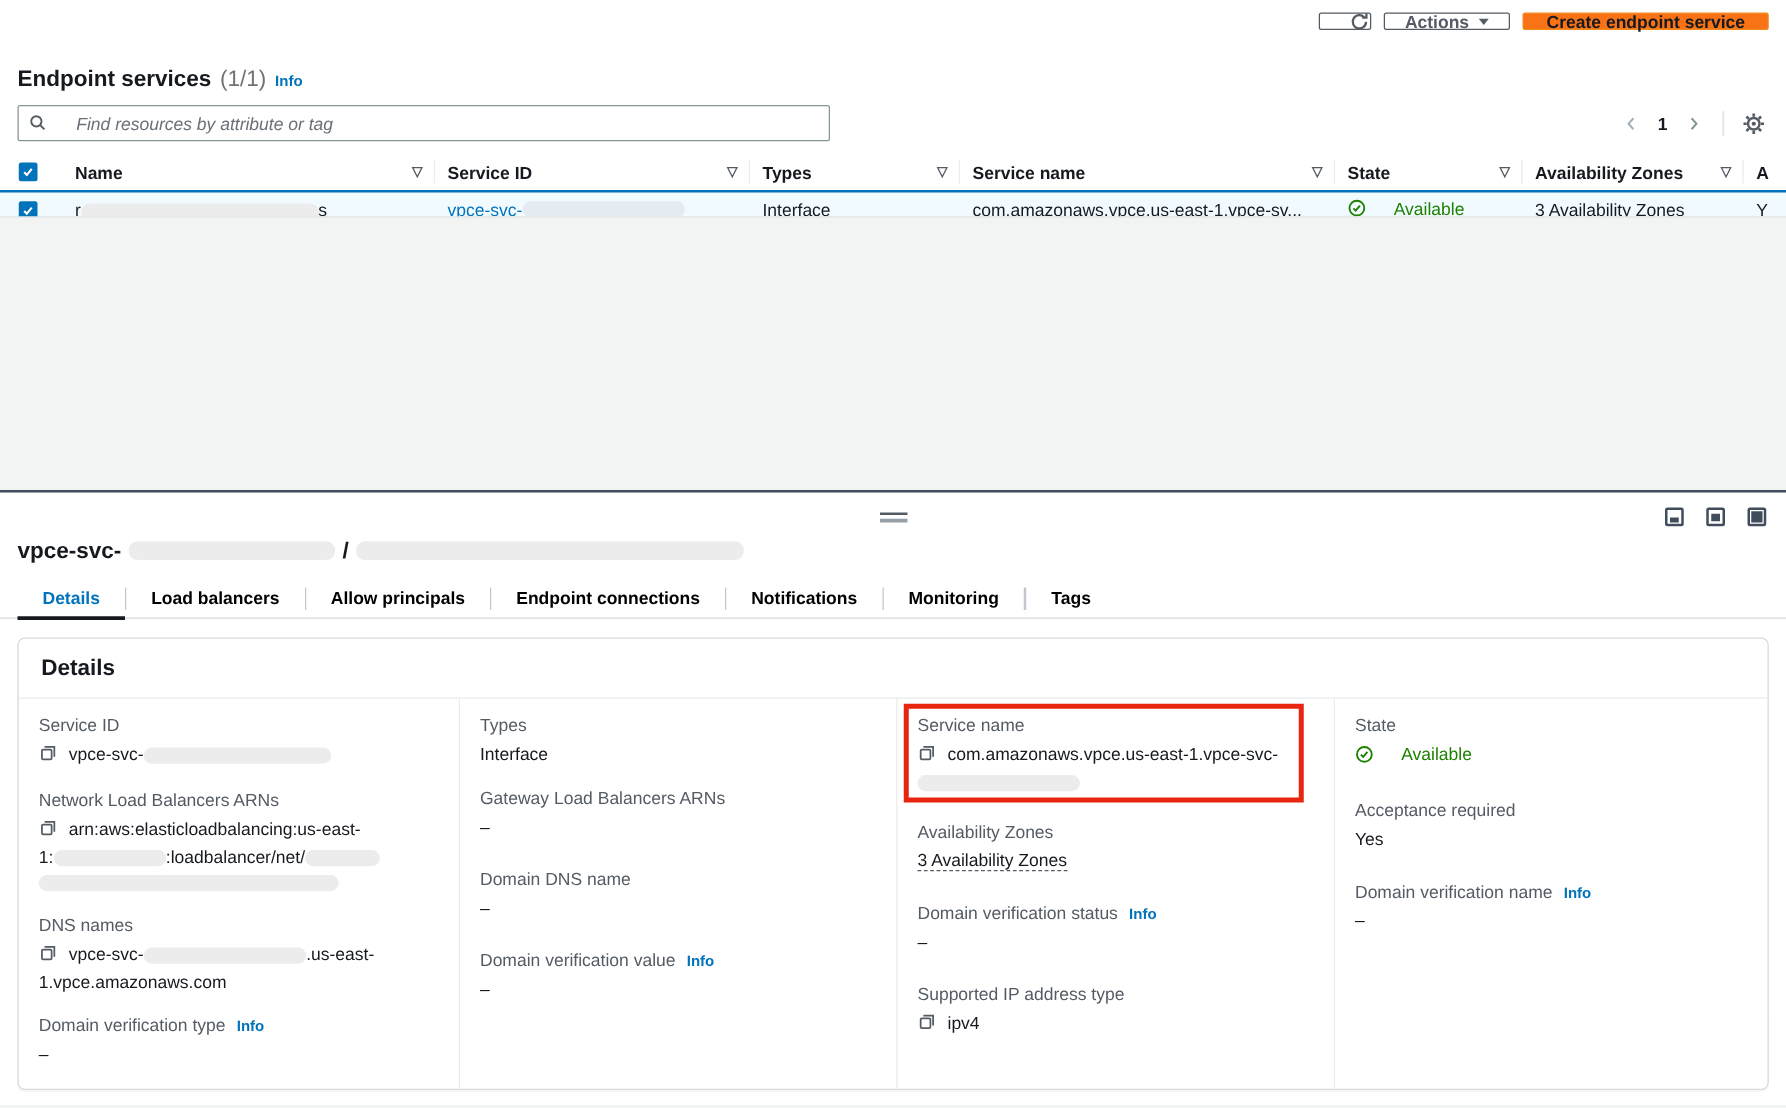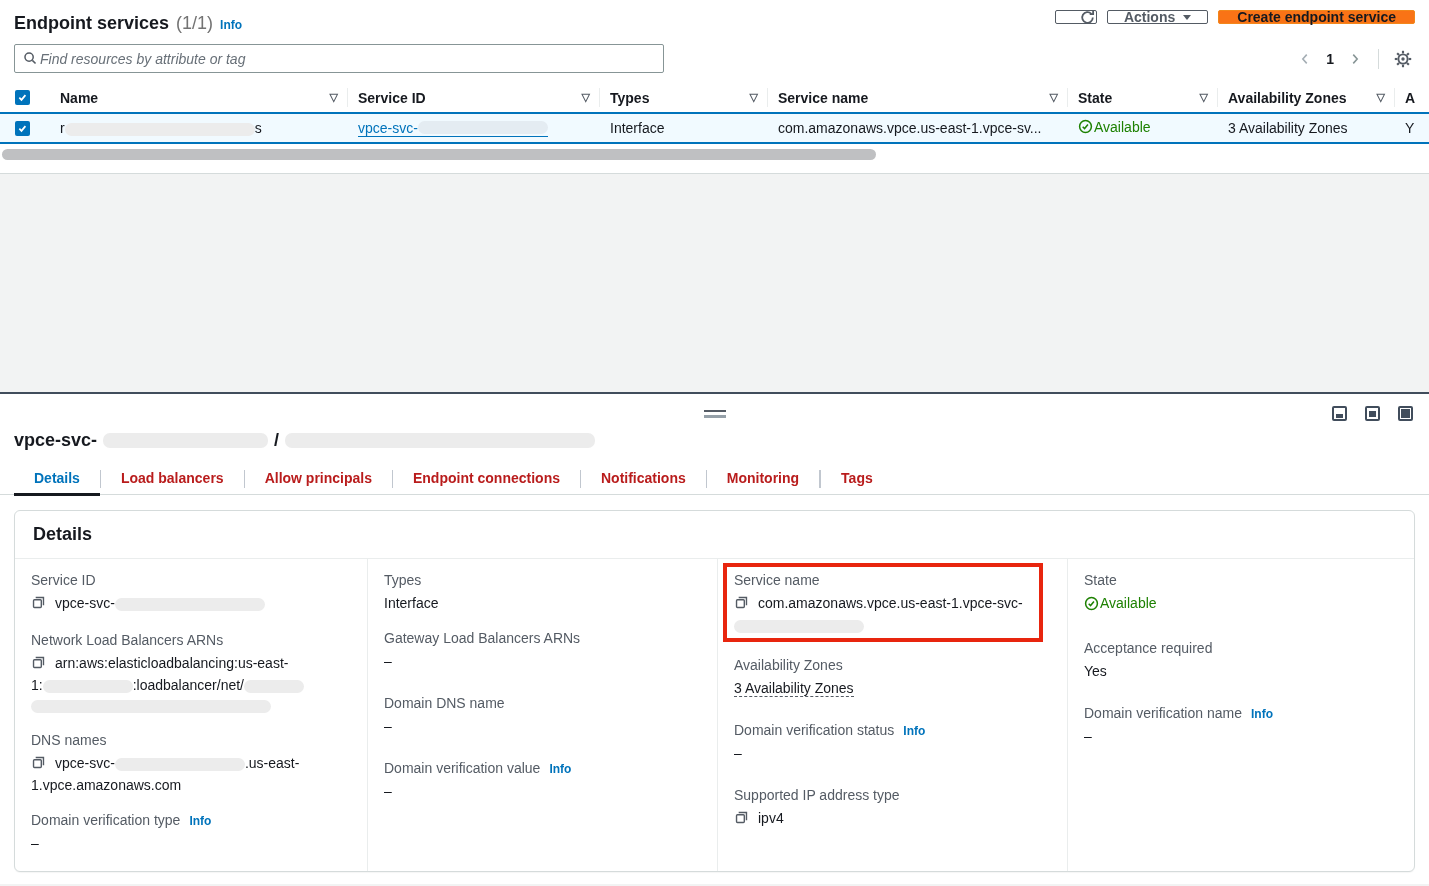--- a/index.html
+++ b/index.html
@@ -3,34 +3,34 @@
 <meta charset="utf-8">
 <style>
   * { margin:0; padding:0; box-sizing:border-box; }
   html,body { width:1429px; height:886px; overflow:hidden; background:#f2f3f3;
     font-family:"Liberation Sans", sans-serif; color:#16191f; font-size:14px; }
 
   
   .top-card { background:#fff; height:174px; border-bottom:1px solid #d5dbdb; position:relative; overflow:hidden; }
   .header-row { display:flex; justify-content:space-between; align-items:flex-start; padding:10px 14px 6px 14px; }
   .title-group { display:flex; align-items:baseline; gap:7px; padding-top:3px; }
-  .page-title { font-size:18px; font-weight:bold; color:#16191f; }
+  .page-title { font-size:18px; font-weight:bold; color:#16191f;margin-top:40px; }
   .res-count { font-size:18px; font-weight:normal; color:#737373; }
   .info-link { font-size:12px; font-weight:bold; color:#0073bb; text-decoration:none; cursor:pointer; }
   .btn-row { display:flex; gap:10px; }
   .btn { height:14px; border:1px solid #545b64; border-radius:2px; background:#fff; color:#545b64;
     font-weight:bold; font-size:14px; display:flex; align-items:center; justify-content:flex-end; cursor:pointer; }
   .btn.icon-only { width:42px; }
   .btn.actions { padding:0 16px; gap:8px; }
   .caret-down { width:0; height:0; border-left:4px solid transparent; border-right:4px solid transparent; border-top:5px solid #545b64; }
   .btn.primary { background:#f97316; border:1px solid #f2871b; color:#16191f; padding:0 18px; }
 
   .search-row { display:flex; justify-content:space-between; align-items:center; padding:4px 14px 0 14px; }
   .search-box { width:650px; height:29px; border:1px solid #879596; border-radius:2px; background:#fff;
-    display:flex; align-items:center; padding:0 8px; gap:2px; }
+    display:flex; align-items:center; padding:0 8px; gap:23px; }
   .search-box input { border:none; outline:none; flex:1; font-size:14px; font-style:italic; color:#16191f;
     font-family:"Liberation Sans", sans-serif; background:transparent; }
   .search-box input::placeholder { color:#687078; font-style:italic; }
   .pagination { display:flex; align-items:center; gap:6px; color:#545b64; }
   .page-chevron { width:22px; height:22px; display:flex; align-items:center; justify-content:center; cursor:pointer; }
   .page-num { font-weight:bold; color:#16191f; padding:0 4px; cursor:pointer; }
   .pag-divider { width:1px; height:20px; background:#d5dbdb; margin:0 6px; }
   .gear-btn { width:24px; height:24px; display:flex; align-items:center; justify-content:center; cursor:pointer; }
 
   
@@ -40,21 +40,21 @@
   .th { display:flex; align-items:center; justify-content:space-between; padding:0 10px; height:100%; position:relative; }
   .th::after { content:""; position:absolute; right:0; top:5px; bottom:5px; width:1px; background:#eaeded; }
   .sort-icon { color:#545b64; font-size:11px; margin-left:6px; cursor:pointer; }
   .cb-cell { width:50px; padding-left:15px; display:flex; align-items:center; }
   .col-name { width:298px; } .col-sid { width:252px; } .col-types { width:168px; }
   .col-sname { width:300px; } .col-state { width:150px; } .col-az { width:177px; } .col-acc { width:120px; }
   .checkbox { width:15px; height:15px; background:#0073bb; border-radius:2px; display:flex; align-items:center; justify-content:center; cursor:pointer; }
   .tbl-row { height:32px; background:#f1faff; border-top:2px solid #0073bb; border-bottom:2px solid #0073bb; }
   .td { padding:0 10px; white-space:nowrap; overflow:hidden; }
   .id-link { color:#0073bb; text-decoration:none; border-bottom:1px solid #0073bb; cursor:pointer; display:inline-flex; align-items:center; }
-  .state-ok { color:#1d8102; display:inline-flex; align-items:center; gap:1px; }
+  .state-ok { color:#1d8102; display:inline-flex; align-items:center; gap:22px; }
   .az-link { border-bottom:1px dashed #545b64; cursor:pointer; }
   .hscrollbar { margin-top:5px; height:11px; position:relative; }
   .hscroll-thumb { position:absolute; left:2px; top:0; width:874px; height:11px; background:#bfc0c2; border-radius:6px; cursor:grab; }
 
   
   .redact { display:inline-block; background:#ececec; border-radius:7px; height:13px; vertical-align:middle; }
   .w60{width:60px}.w90{width:90px}.w130{width:130px}.w150{width:150px}
   .w165{width:165px}.w190{width:190px}.w240{width:240px}.w310{width:310px}
   .redact.tall { height:15px; }
 
@@ -67,21 +67,21 @@
   .panel-icons { position:absolute; top:12px; right:16px; display:flex; gap:18px; }
   .pi { width:15px; height:15px; border:2px solid #414d5c; border-radius:2px; position:relative; background:#fff; cursor:pointer; }
   .pi span { position:absolute; background:#414d5c; }
   .pi-bottom span { left:2px; right:2px; bottom:1px; height:4px; }
   .pi-split span { left:2px; right:2px; top:3px; bottom:2px; }
   .pi-side span { left:1px; right:1px; top:1px; bottom:1px; }
 
   .panel-title { margin:36px 14px 12px 14px; font-size:18px; font-weight:bold; display:flex; align-items:center; gap:6px; }
 
   .tabs { display:flex; align-items:center; border-bottom:1px solid #d5dbdb; padding-left:14px; height:32px; }
-  .tab { font-weight:bold; color:#b91c1c; padding:0 20px; height:32px; line-height:30px; position:relative; cursor:pointer; text-decoration:none; }
+  .tab { font-weight:bold; color:#000000; padding:0 20px; height:32px; line-height:30px; position:relative; cursor:pointer; text-decoration:none; }
   .tab.active { color:#0073bb; }
   .tab.active::after { content:""; position:absolute; left:0; right:0; bottom:-1px; height:3px; background:#16191f; }
   .tab-divider { width:1px; height:18px; background:#c1c7cf; }
 
   
   .card { margin:15px 14px 0 14px; background:#fff; border:1px solid #d5dbdb; border-radius:6px;
     box-shadow:0 1px 1px rgba(0,0,0,0.04); overflow:hidden; }
   .card-header { padding:13px 18px; font-size:18px; font-weight:bold; border-bottom:1px solid #eaeded; }
   .cols { display:grid; grid-template-columns:352px 350px 350px 1fr; }
   .col { padding:13px 16px 18px 16px; }

